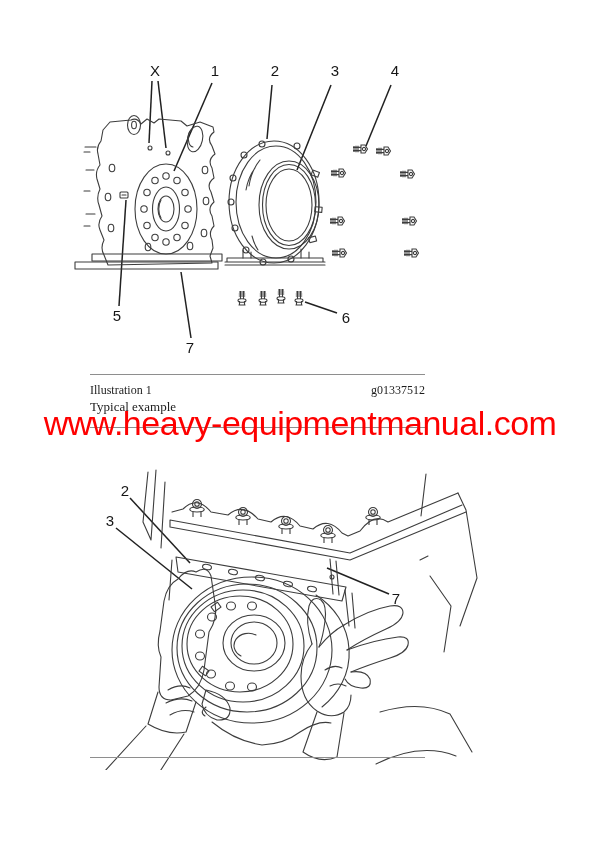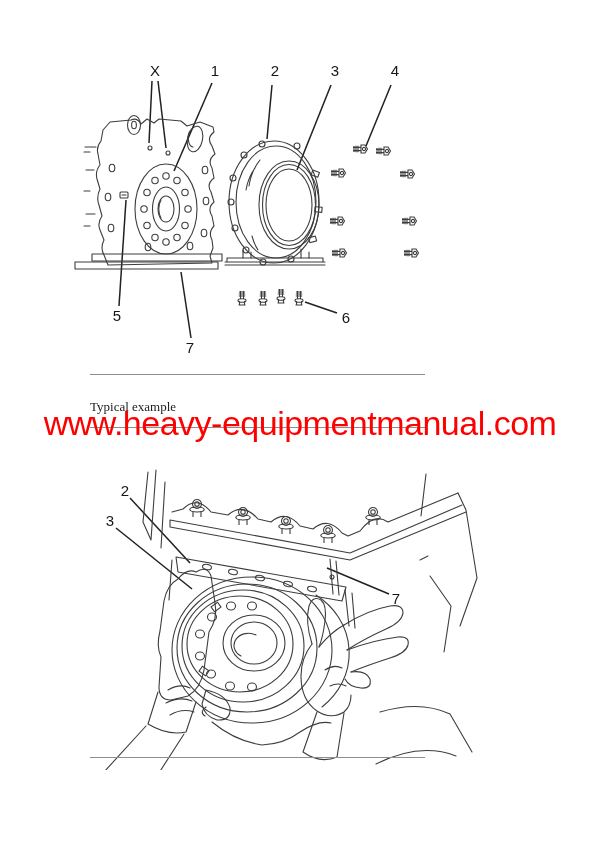--- a/index.html
+++ b/index.html
@@ -153,20 +153,24 @@
     <span class="callout" style="left:215px; top:30px;">1</span>
     <span class="callout" style="left:275px; top:30px;">2</span>
     <span class="callout" style="left:335px; top:30px;">3</span>
     <span class="callout" style="left:395px; top:30px;">4</span>
     <span class="callout" style="left:117px; top:275px;">5</span>
     <span class="callout" style="left:190px; top:307px;">7</span>
     <span class="callout" style="left:346px; top:277px;">6</span>
   </div>
 
   <div class="rule" id="rule1"></div>
+  <div class="caption-row" id="cap1">
+    <span>Illustration 1</span>
+    <span>g01337512</span>
+  </div>
   <div class="note">Typical example</div>
   <div class="rule" id="rule2"></div>
 
   <div class="watermark">www.heavy-equipmentmanual.com</div>
 
   <div class="figure" id="fig2">
     <svg viewBox="0 0 600 310" width="600" height="310">
       <defs>
         <g id="boltt" stroke="#3d3d3d" stroke-width="1.1" fill="none">
           <circle cx="0" cy="0" r="4.5"></circle>

